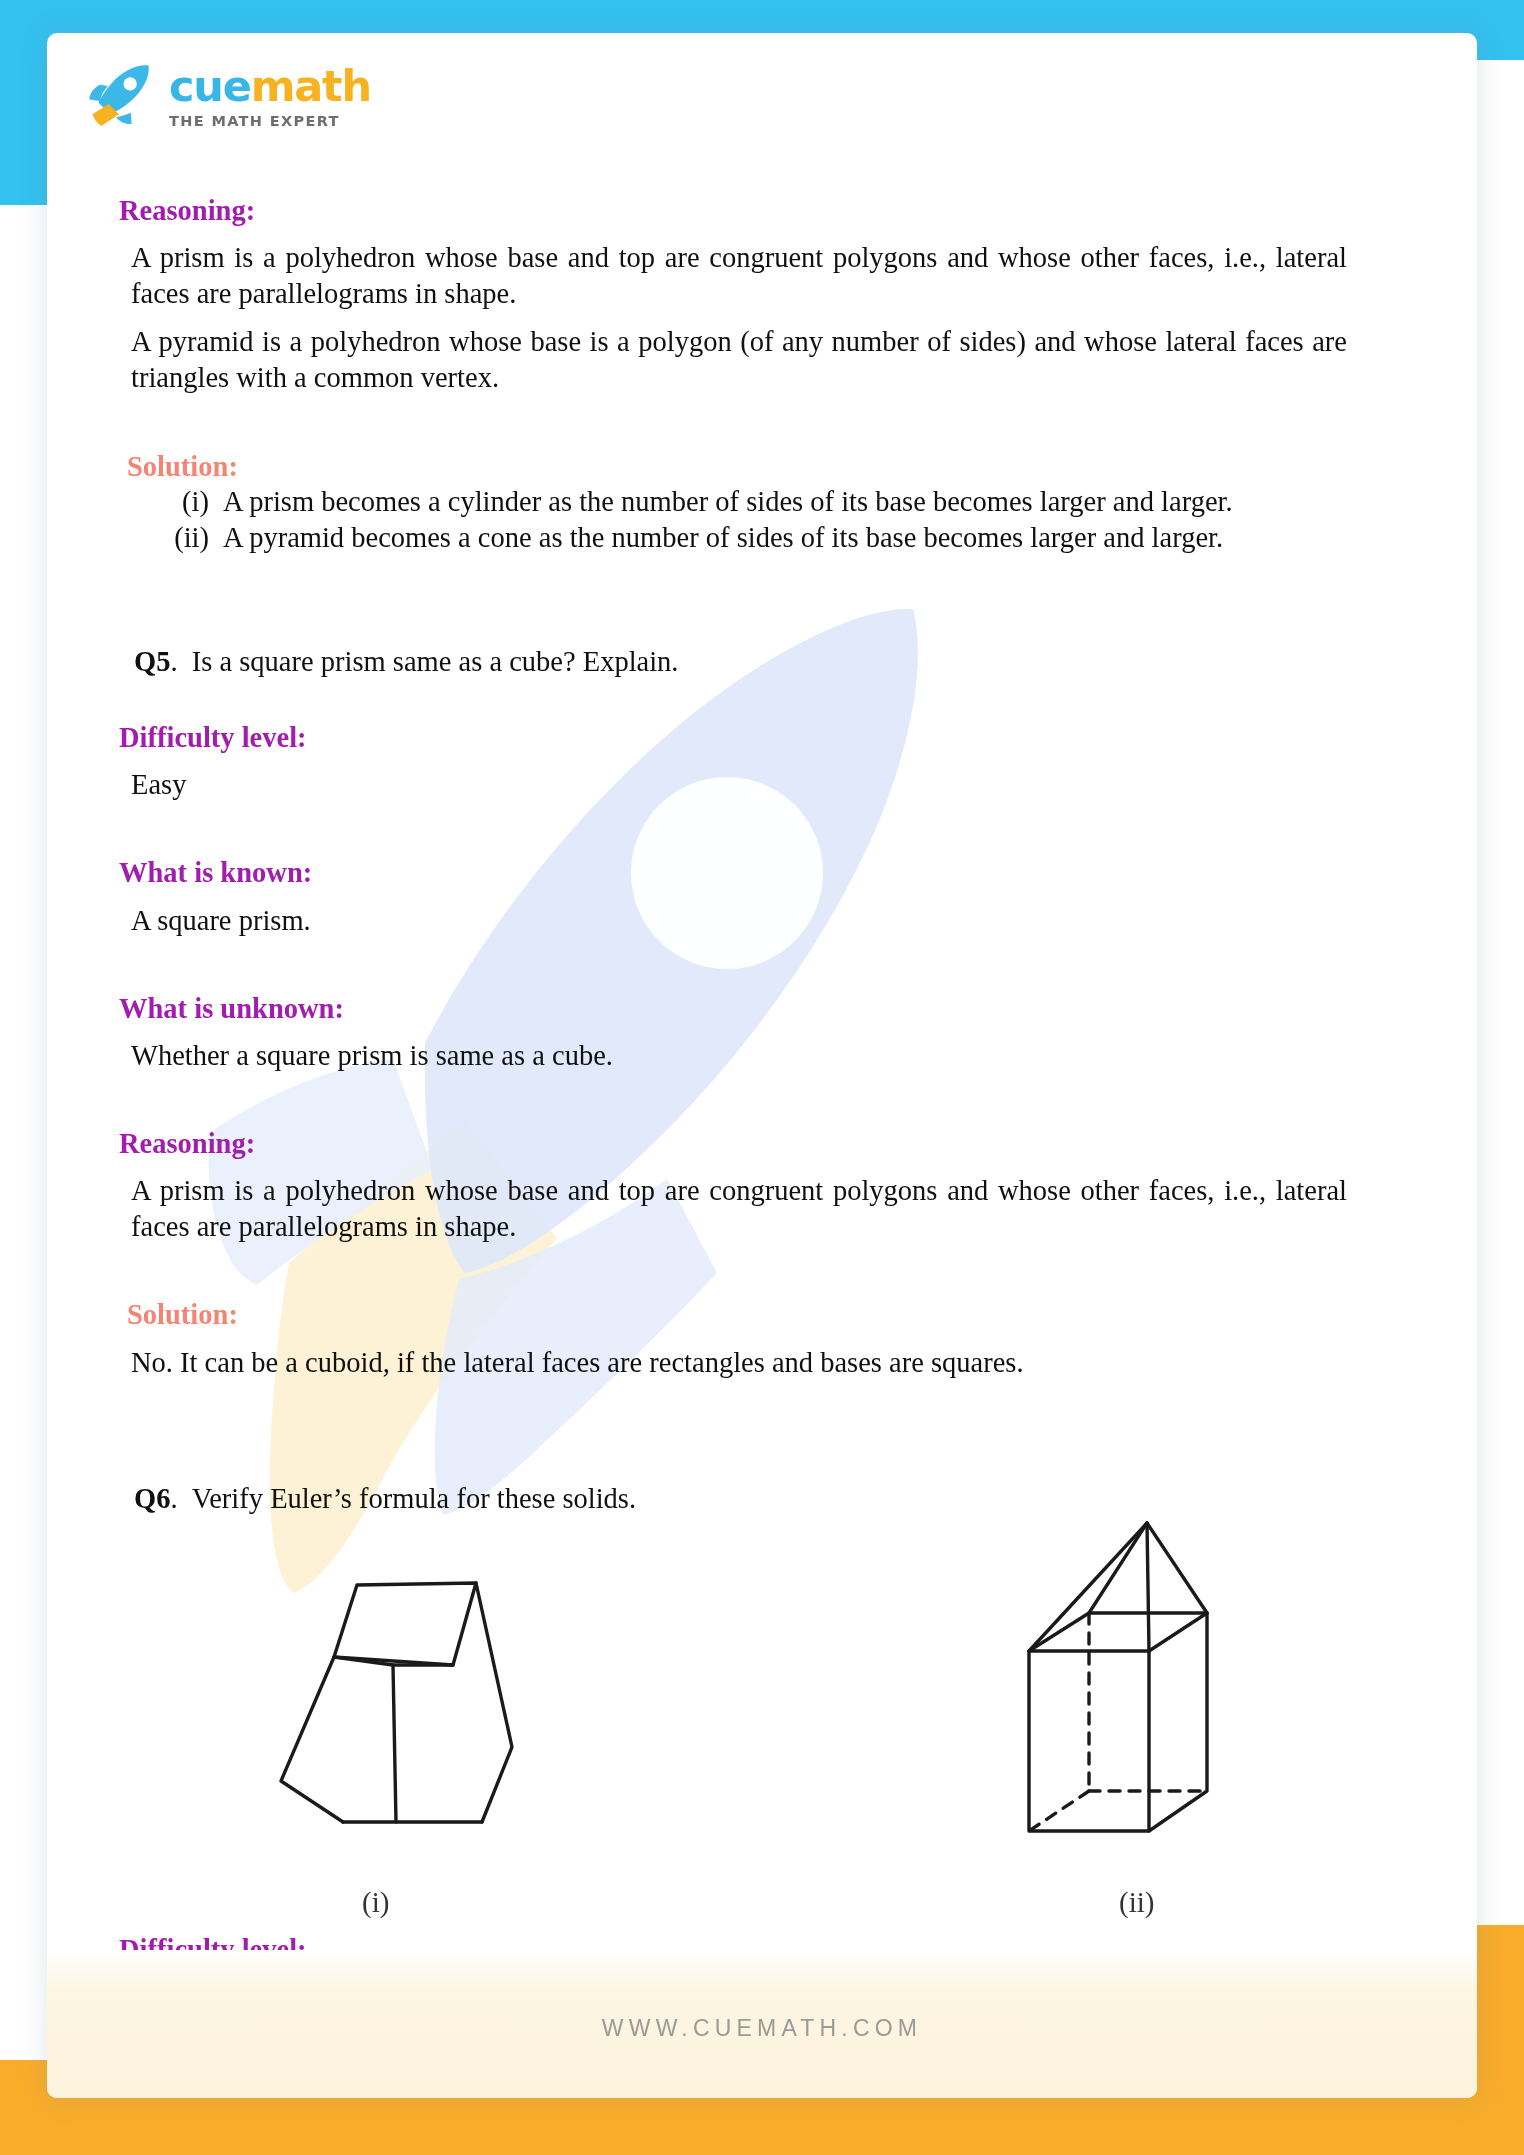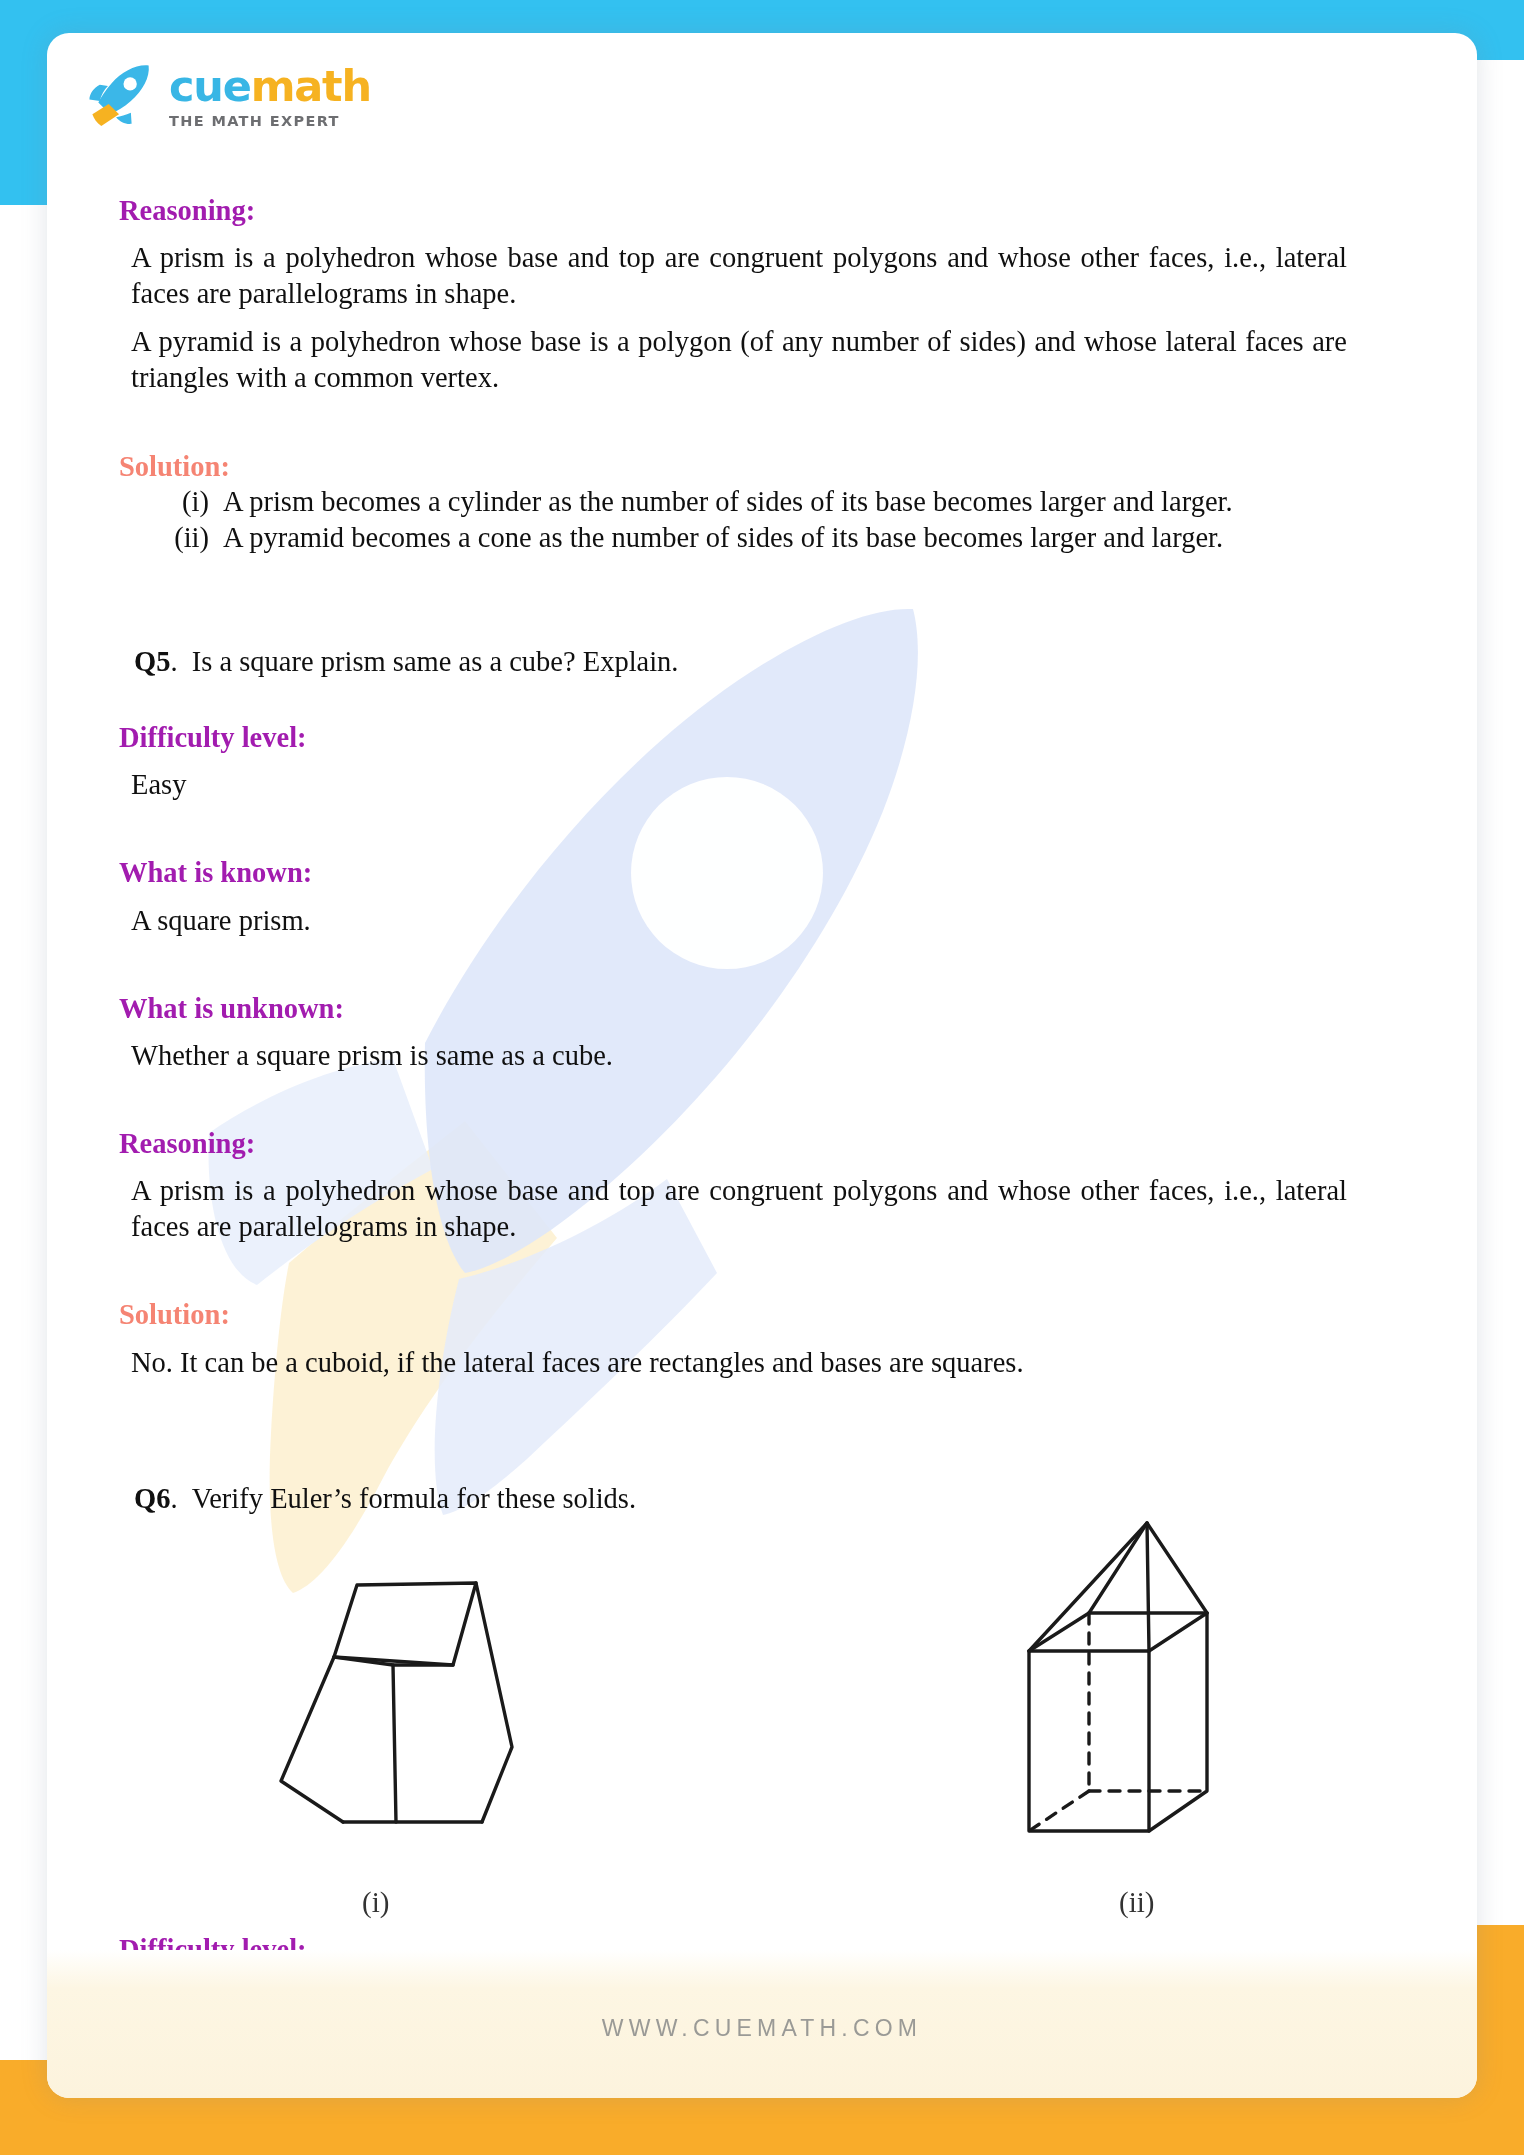--- a/index.html
+++ b/index.html
@@ -50,21 +50,21 @@
   }
 
   
   .sheet {
     position: absolute;
     top: 33px;
     left: 47px;
     width: 1430px;
     height: 2065px;
     background: #ffffff;
-    border-radius: 22px;
+    border-radius: 10px;
     box-shadow: 0 0 26px rgba(120,130,150,0.22);
     overflow: hidden;
   }
 
   
   .watermark {
     position: absolute;
     top: 540px;
     left: 150px;
     width: 760px;
@@ -119,21 +119,21 @@
     left: 72px;
     width: 1240px;
   }
   .heading {
     font-weight: 700;
     font-size: 28.5px;
     line-height: 1.24;
     margin: 0;
   }
   .heading.blue  { color: #a21caf; }
-  .heading.coral { color: #f58473; }
+  .heading.coral { color: #f58473; margin-left: 8px; }
 
   .para {
     font-size: 28.5px;
     line-height: 1.265;
     color: #101010;
     margin: 12px;
     text-align: justify;
     text-justify: inter-word;
   }
   .para.nojust { text-align: left; }

